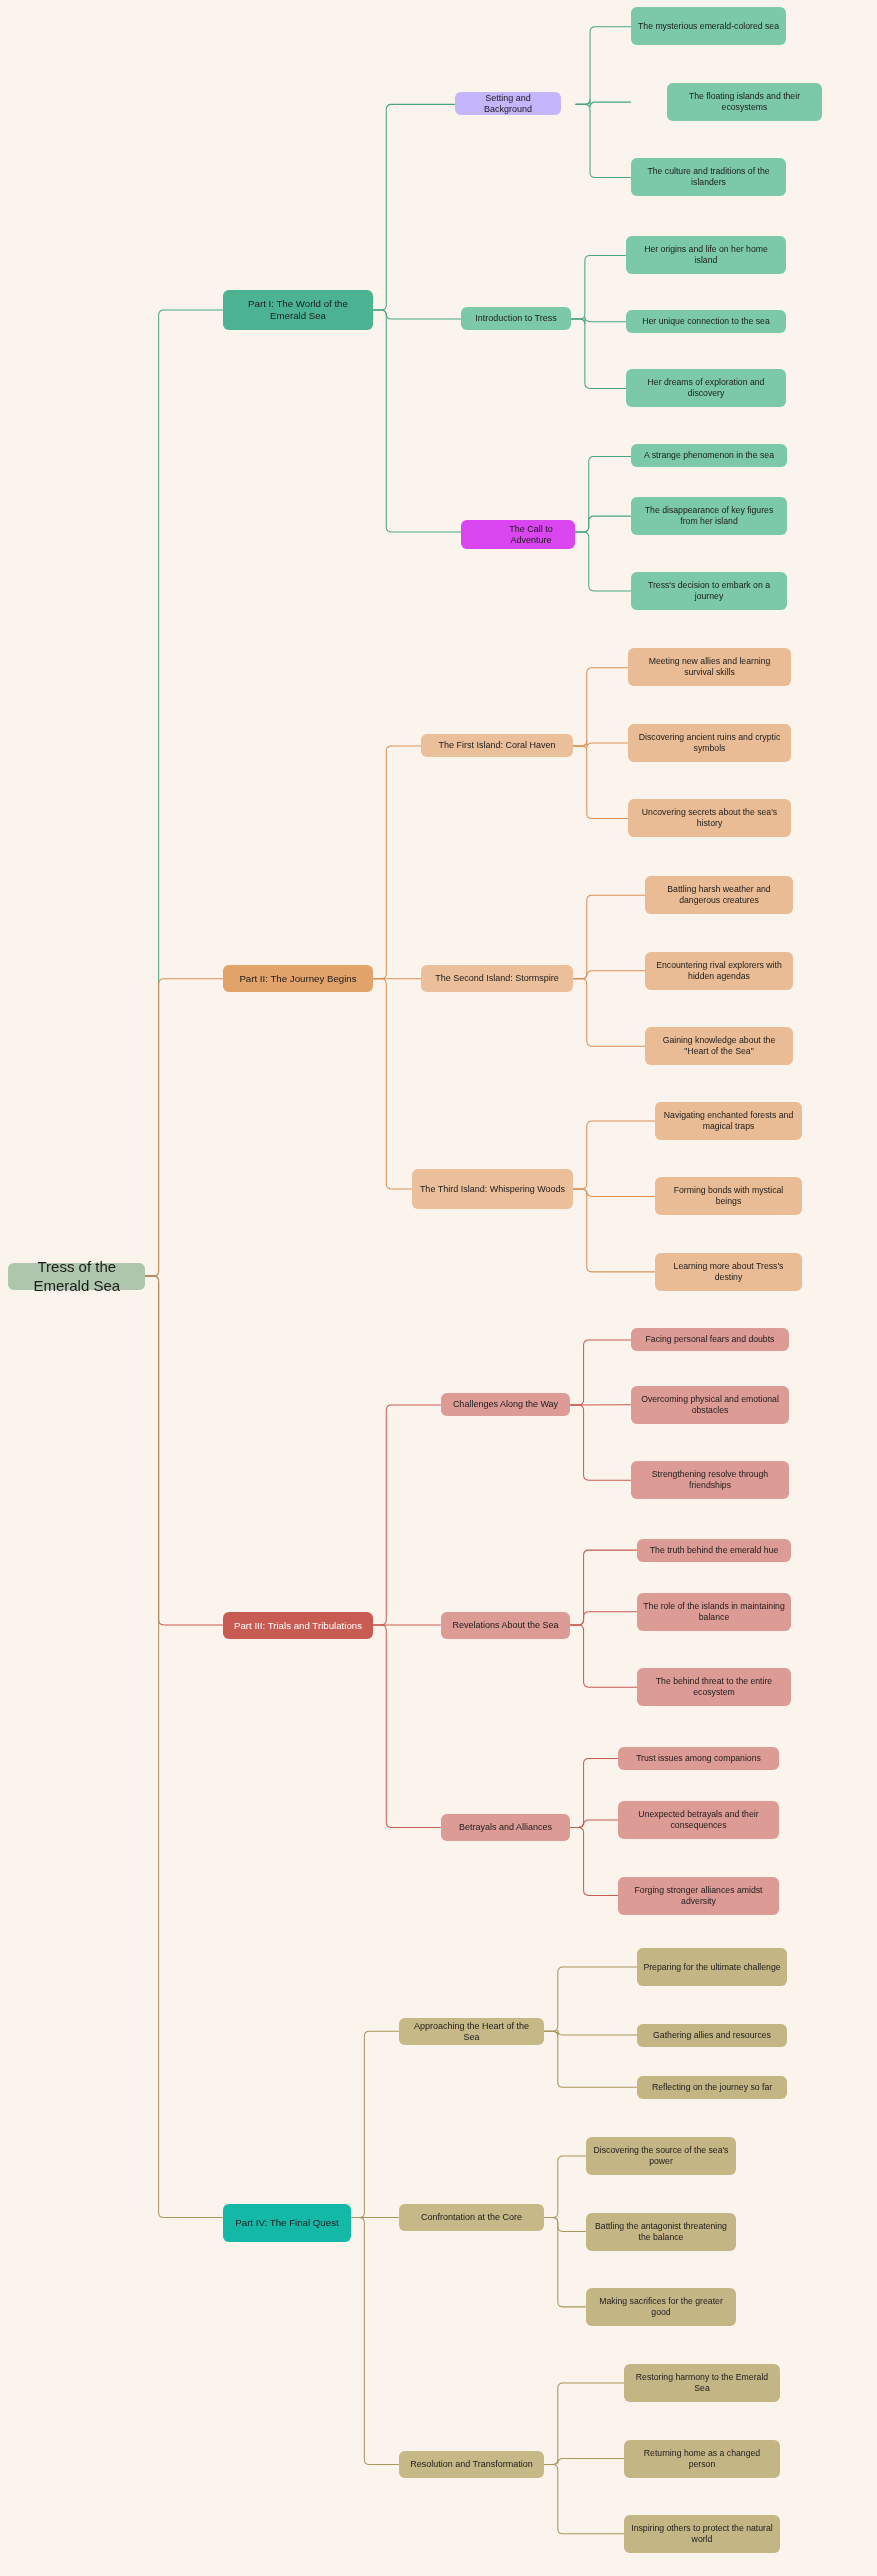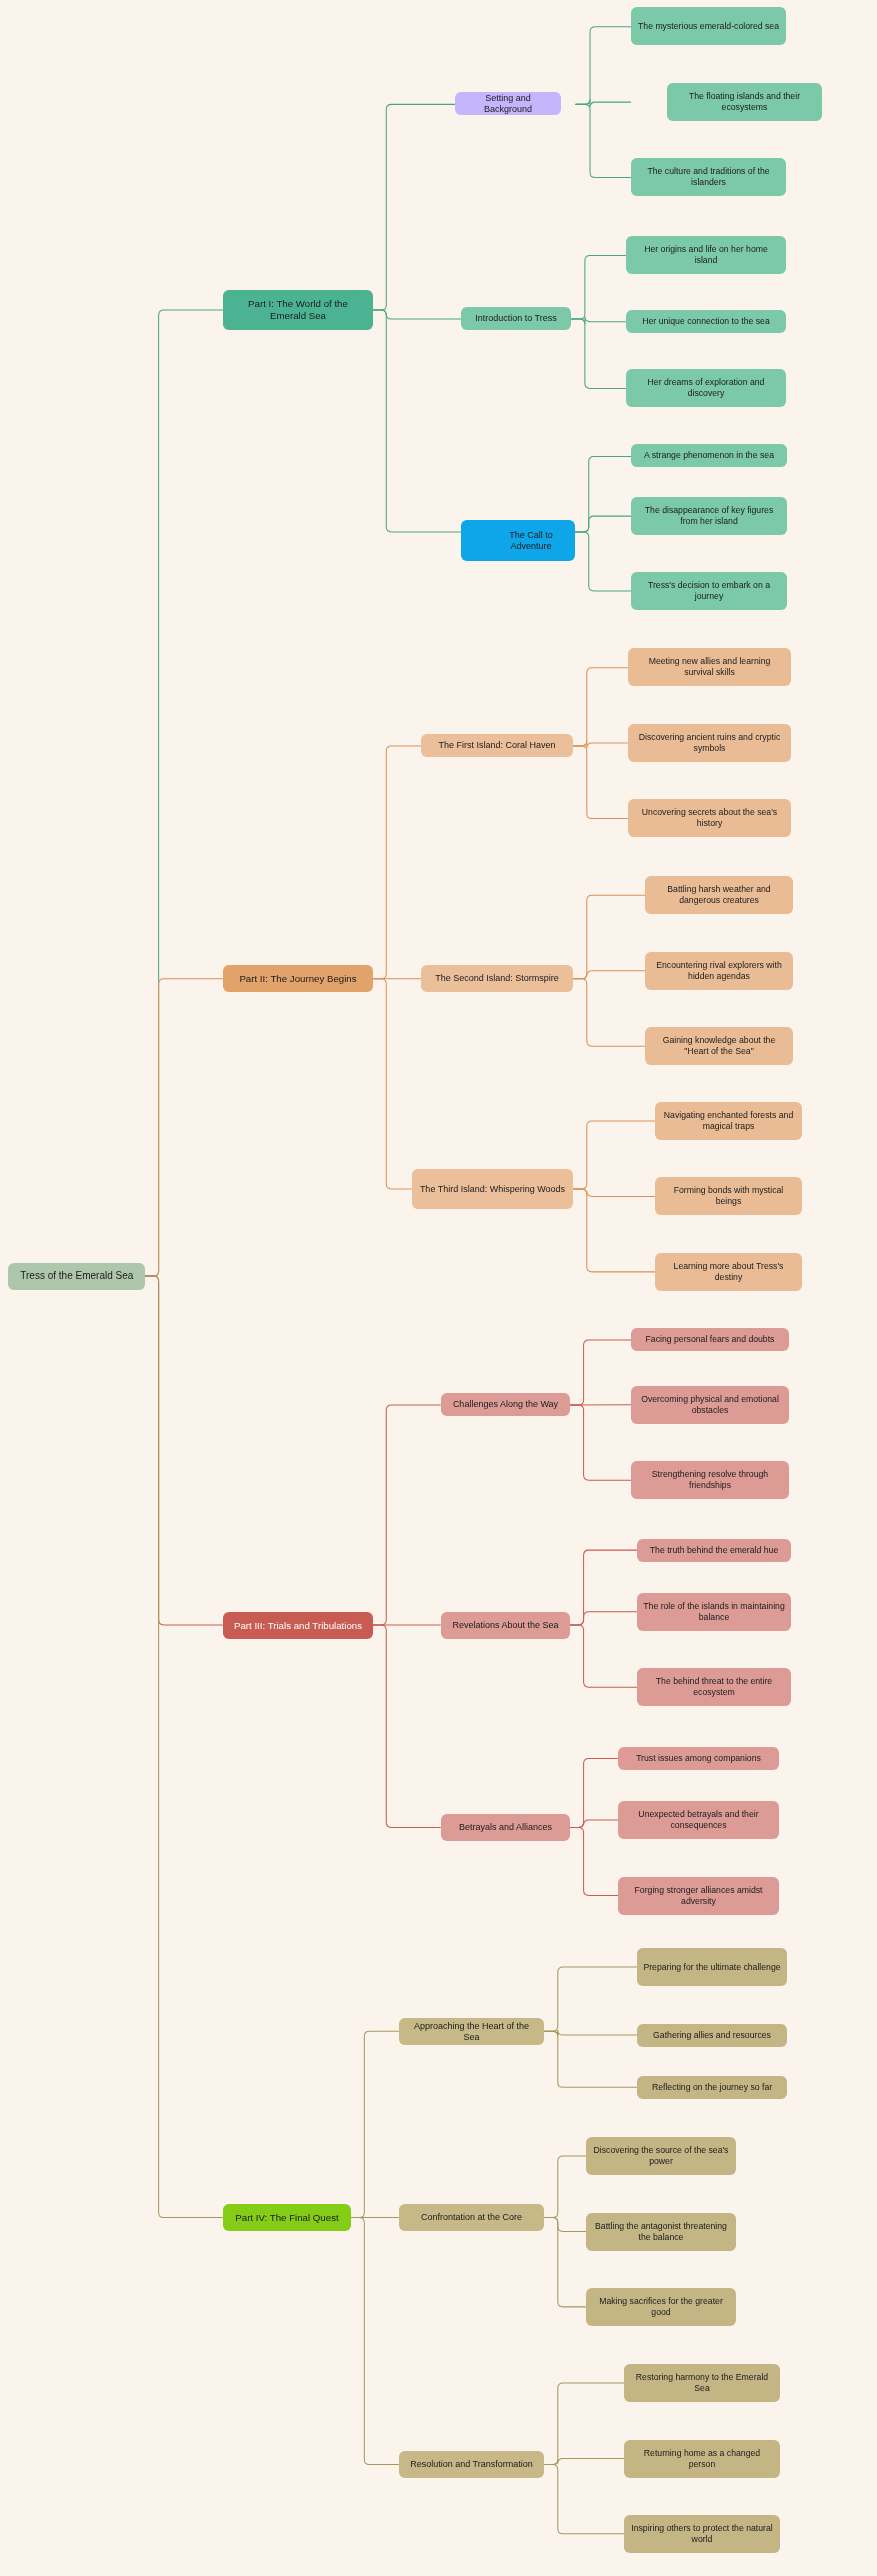--- a/index.html
+++ b/index.html
@@ -15,21 +15,21 @@
     position:absolute;
     box-sizing:border-box;
     display:flex;align-items:center;justify-content:center;
     text-align:center;
     border-radius:5.8px;
     color:#1b1b1b;
     line-height:1.22;
     padding:2.6px 5.8px;
     font-weight:400;
   }
-  .n-root{font-size:10px;padding-left:7px;}
+  .n-root{font-size:15px;padding-left:7px;}
   .n-l1{font-size:9.7px;}
   .n-l2{font-size:9px;}
   .n-l3{font-size:8.7px;}
   .white-text{color:#ffffff;}
 </style>
 </head>
 <body>
 
 <div id="canvas">
   <svg id="edges" viewBox="0 0 1360 3993" xmlns="http://www.w3.org/2000/svg">
@@ -89,21 +89,21 @@
   <div id="nodes">
       <div class="node n-l1" style="left: 223px; top: 290px; width: 150px; height: 40px; background: rgb(76, 179, 146); color: rgb(27, 27, 27);">Part I: The World of the Emerald Sea</div>
       <div class="node n-l2" style="left: 455px; top: 92px; width: 106px; height: 23px; background: #c4b5fd; color: rgb(27, 27, 27);">Setting and Background</div>
       <div class="node n-l3" style="left: 631px; top: 7px; width: 155px; height: 38px; background: rgb(124, 201, 169); color: rgb(27, 27, 27);">The mysterious emerald-colored sea</div>
       <div class="node n-l3" style="left: 631px; top: 83px; width: 155px; height: 38px; background: rgb(124, 201, 169); color: rgb(27, 27, 27); margin-left: 36px;">The floating islands and their ecosystems</div>
       <div class="node n-l3" style="left: 631px; top: 158px; width: 155px; height: 38px; background: rgb(124, 201, 169); color: rgb(27, 27, 27);">The culture and traditions of the islanders</div>
       <div class="node n-l2" style="left: 461px; top: 307px; width: 110px; height: 23px; background: rgb(124, 201, 169); color: rgb(27, 27, 27);">Introduction to Tress</div>
       <div class="node n-l3" style="left: 626px; top: 236px; width: 160px; height: 38px; background: rgb(124, 201, 169); color: rgb(27, 27, 27);">Her origins and life on her home island</div>
       <div class="node n-l3" style="left: 626px; top: 310px; width: 160px; height: 23px; background: rgb(124, 201, 169); color: rgb(27, 27, 27);">Her unique connection to the sea</div>
       <div class="node n-l3" style="left: 626px; top: 369px; width: 160px; height: 38px; background: rgb(124, 201, 169); color: rgb(27, 27, 27);">Her dreams of exploration and discovery</div>
-      <div class="node n-l2" style="left: 461px; top: 520px; width: 114px; height: 41px; background: #0ea5e9; color: rgb(27, 27, 27); padding-left: 32px;">The Call to Adventure</div>
+      <div class="node n-l2" style="left: 461px; top: 520px; width: 114px; height: 29px; background: #d946ef; color: rgb(27, 27, 27); padding-left: 32px;">The Call to Adventure</div>
       <div class="node n-l3" style="left: 631px; top: 444px; width: 156px; height: 23px; background: rgb(124, 201, 169); color: rgb(27, 27, 27);">A strange phenomenon in the sea</div>
       <div class="node n-l3" style="left: 631px; top: 497px; width: 156px; height: 38px; background: rgb(124, 201, 169); color: rgb(27, 27, 27);">The disappearance of key figures from her island</div>
       <div class="node n-l3" style="left: 631px; top: 572px; width: 156px; height: 38px; background: rgb(124, 201, 169); color: rgb(27, 27, 27);">Tress's decision to embark on a journey</div>
       <div class="node n-l1" style="left: 223px; top: 965px; width: 150px; height: 27px; background: rgb(226, 163, 107); color: rgb(27, 27, 27);">Part II: The Journey Begins</div>
       <div class="node n-l2" style="left: 421px; top: 734px; width: 152px; height: 23px; background: rgb(236, 191, 155); color: rgb(27, 27, 27);">The First Island: Coral Haven</div>
       <div class="node n-l3" style="left: 628px; top: 648px; width: 163px; height: 38px; background: rgb(233, 188, 149); color: rgb(27, 27, 27);">Meeting new allies and learning survival skills</div>
       <div class="node n-l3" style="left: 628px; top: 724px; width: 163px; height: 38px; background: rgb(233, 188, 149); color: rgb(27, 27, 27);">Discovering ancient ruins and cryptic symbols</div>
       <div class="node n-l3" style="left: 628px; top: 799px; width: 163px; height: 38px; background: rgb(233, 188, 149); color: rgb(27, 27, 27);">Uncovering secrets about the sea's history</div>
       <div class="node n-l2" style="left: 421px; top: 965px; width: 152px; height: 27px; background: rgb(236, 191, 155); color: rgb(27, 27, 27);">The Second Island: Stormspire</div>
       <div class="node n-l3" style="left: 645px; top: 876px; width: 148px; height: 38px; background: rgb(233, 188, 149); color: rgb(27, 27, 27);">Battling harsh weather and dangerous creatures</div>
@@ -119,21 +119,21 @@
       <div class="node n-l3" style="left: 631px; top: 1386px; width: 158px; height: 38px; background: rgb(221, 155, 150); color: rgb(27, 27, 27);">Overcoming physical and emotional obstacles</div>
       <div class="node n-l3" style="left: 631px; top: 1461px; width: 158px; height: 38px; background: rgb(221, 155, 150); color: rgb(27, 27, 27);">Strengthening resolve through friendships</div>
       <div class="node n-l2" style="left: 441px; top: 1612px; width: 129px; height: 27px; background: rgb(221, 155, 150); color: rgb(27, 27, 27);">Revelations About the Sea</div>
       <div class="node n-l3" style="left: 637px; top: 1539px; width: 154px; height: 23px; background: rgb(221, 155, 150); color: rgb(27, 27, 27);">The truth behind the emerald hue</div>
       <div class="node n-l3" style="left: 637px; top: 1593px; width: 154px; height: 38px; background: rgb(221, 155, 150); color: rgb(27, 27, 27);">The role of the islands in maintaining balance</div>
       <div class="node n-l3" style="left: 637px; top: 1668px; width: 154px; height: 38px; background: rgb(221, 155, 150); color: rgb(27, 27, 27);">The behind threat to the entire ecosystem</div>
       <div class="node n-l2" style="left: 441px; top: 1814px; width: 129px; height: 27px; background: rgb(221, 155, 150); color: rgb(27, 27, 27);">Betrayals and Alliances</div>
       <div class="node n-l3" style="left: 618px; top: 1747px; width: 161px; height: 23px; background: rgb(221, 155, 150); color: rgb(27, 27, 27);">Trust issues among companions</div>
       <div class="node n-l3" style="left: 618px; top: 1801px; width: 161px; height: 38px; background: rgb(221, 155, 150); color: rgb(27, 27, 27);">Unexpected betrayals and their consequences</div>
       <div class="node n-l3" style="left: 618px; top: 1877px; width: 161px; height: 38px; background: rgb(221, 155, 150); color: rgb(27, 27, 27);">Forging stronger alliances amidst adversity</div>
-      <div class="node n-l1" style="left: 223px; top: 2204px; width: 128px; height: 27px; background: #84cc16; color: rgb(27, 27, 27); text-align: right;">Part IV: The Final Quest</div>
+      <div class="node n-l1" style="left: 223px; top: 2204px; width: 128px; height: 38px; background: #14b8a6; color: rgb(27, 27, 27); text-align: right;">Part IV: The Final Quest</div>
       <div class="node n-l2" style="left: 399px; top: 2018px; width: 145px; height: 27px; background: rgb(198, 184, 135); color: rgb(27, 27, 27);">Approaching the Heart of the Sea</div>
       <div class="node n-l3" style="left: 637px; top: 1948px; width: 150px; height: 38px; background: rgb(196, 181, 133); color: rgb(27, 27, 27); text-align: right;">Preparing for the ultimate challenge</div>
       <div class="node n-l3" style="left: 637px; top: 2024px; width: 150px; height: 23px; background: rgb(196, 181, 133); color: rgb(27, 27, 27);">Gathering allies and resources</div>
       <div class="node n-l3" style="left: 637px; top: 2076px; width: 150px; height: 23px; background: rgb(196, 181, 133); color: rgb(27, 27, 27);">Reflecting on the journey so far</div>
       <div class="node n-l2" style="left: 399px; top: 2204px; width: 145px; height: 27px; background: rgb(198, 184, 135); color: rgb(27, 27, 27);">Confrontation at the Core</div>
       <div class="node n-l3" style="left: 586px; top: 2137px; width: 150px; height: 38px; background: rgb(196, 181, 133); color: rgb(27, 27, 27);">Discovering the source of the sea's power</div>
       <div class="node n-l3" style="left: 586px; top: 2213px; width: 150px; height: 38px; background: rgb(196, 181, 133); color: rgb(27, 27, 27);">Battling the antagonist threatening the balance</div>
       <div class="node n-l3" style="left: 586px; top: 2288px; width: 150px; height: 38px; background: rgb(196, 181, 133); color: rgb(27, 27, 27);">Making sacrifices for the greater good</div>
       <div class="node n-l2" style="left: 399px; top: 2451px; width: 145px; height: 27px; background: rgb(198, 184, 135); color: rgb(27, 27, 27);">Resolution and Transformation</div>
       <div class="node n-l3" style="left: 624px; top: 2364px; width: 156px; height: 38px; background: rgb(196, 181, 133); color: rgb(27, 27, 27);">Restoring harmony to the Emerald Sea</div>

